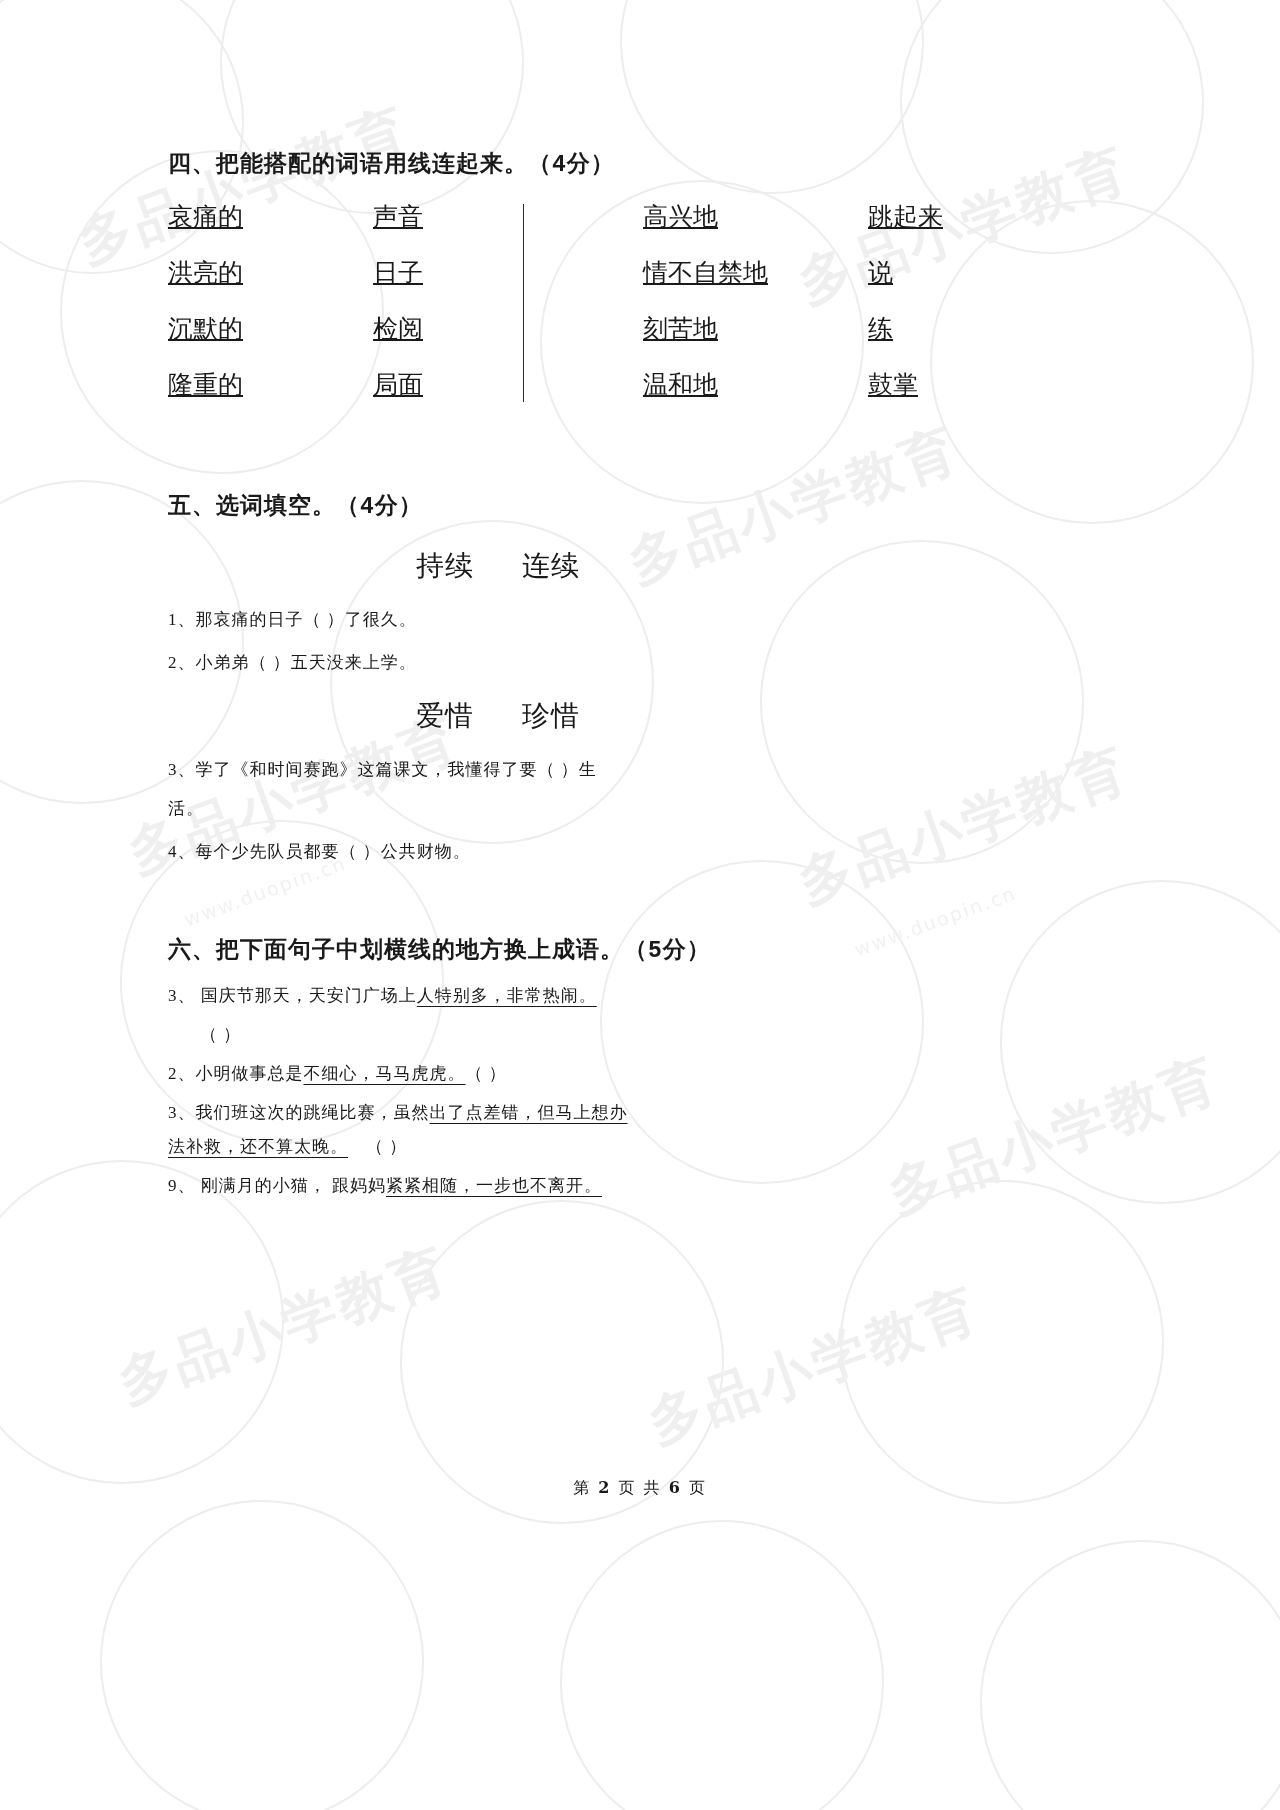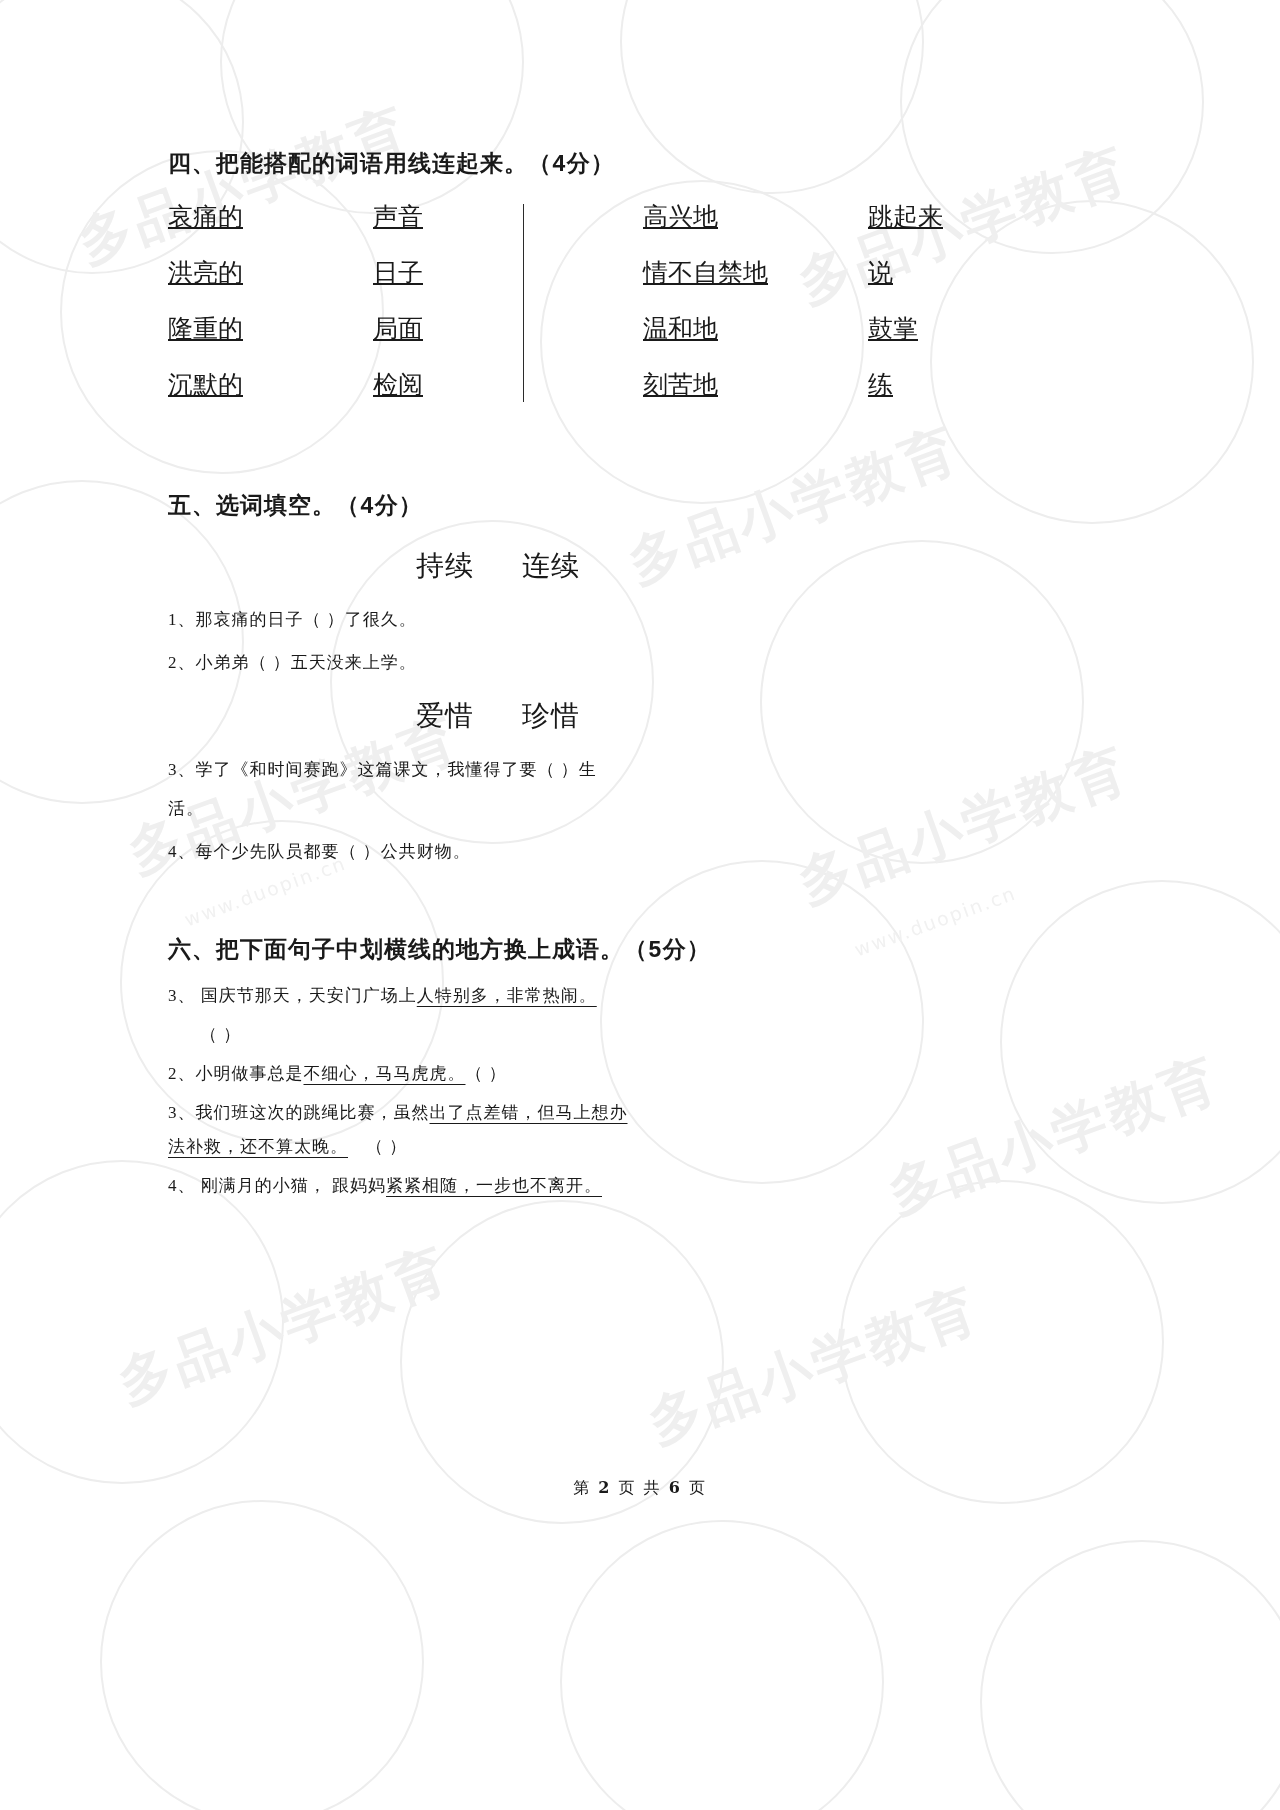--- a/index.html
+++ b/index.html
@@ -189,33 +189,33 @@
 
       <div class="match-row">
         <div class="m-col1">洪亮的</div>
         <div class="m-col2">日子</div>
         <div class="m-div"></div>
         <div class="m-col3">情不自禁地</div>
         <div class="m-col4">说</div>
       </div>
 
       <div class="match-row">
+        <div class="m-col1">沉默的</div>
+        <div class="m-col2">检阅</div>
+        <div class="m-div"></div>
+        <div class="m-col3">刻苦地</div>
+        <div class="m-col4">练</div>
+      </div>
+
+      <div class="match-row">
         <div class="m-col1">隆重的</div>
         <div class="m-col2">局面</div>
         <div class="m-div"></div>
         <div class="m-col3">温和地</div>
         <div class="m-col4">鼓掌</div>
-      </div>
-
-      <div class="match-row">
-        <div class="m-col1">沉默的</div>
-        <div class="m-col2">检阅</div>
-        <div class="m-div"></div>
-        <div class="m-col3">刻苦地</div>
-        <div class="m-col4">练</div>
       </div>
     </div>
 
     <div class="sec5">
       <div class="sec-title">五、选词填空。（4分）</div>
 
       <div class="word-pair">
         <span>持续</span><span>连续</span>
       </div>
 
@@ -244,21 +244,21 @@
       </div>
 
       <div class="q-line q6">
         <span>3、我们班这次的跳绳比赛，虽然</span><span class="u">出了点差错，但马上想办</span>
       </div>
       <div class="q-line" style="margin-top:17px">
         <span class="u">法补救，还不算太晚。</span><span style="margin-left:18px">（             ）</span>
       </div>
 
       <div class="q-line q6">
-        <span>4、 刚满月的小猫， 跟妈妈</span><span class="u">紧紧相随，一步也不离开。</span>
+        <span>9、 刚满月的小猫， 跟妈妈</span><span class="u">紧紧相随，一步也不离开。</span>
       </div>
     </div>
 
   </div>
 
   <div class="footer">
     <span>第</span>
     <b>2</b>
     <span>页 共</span>
     <b>6</b>

